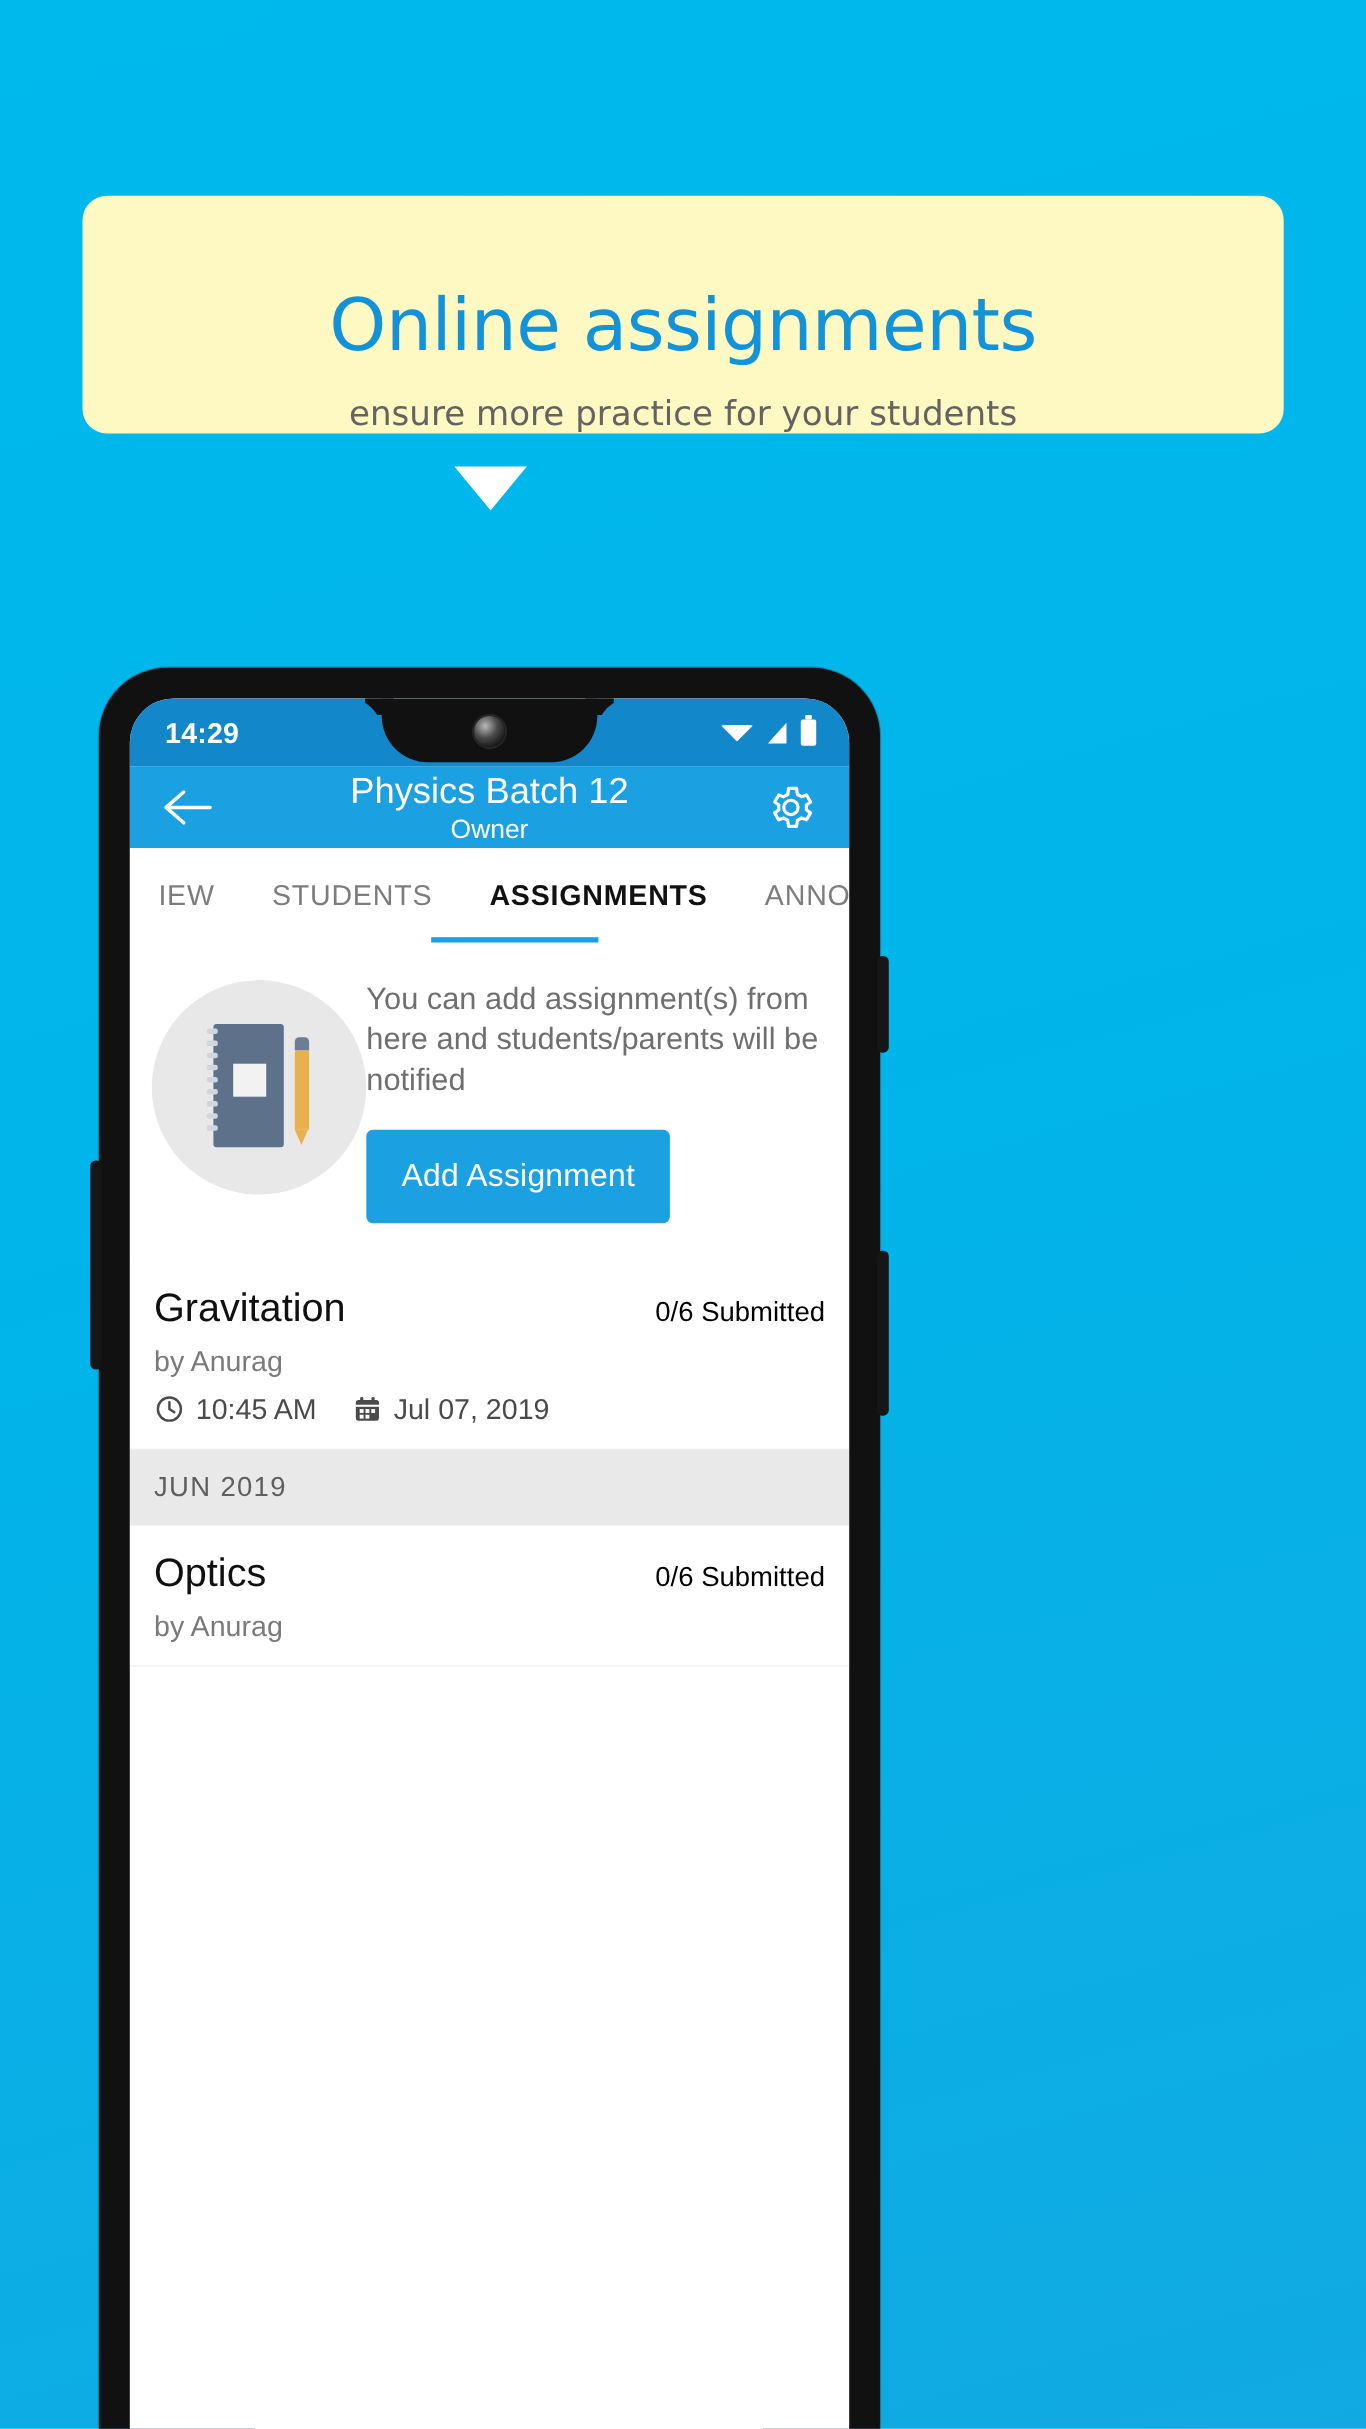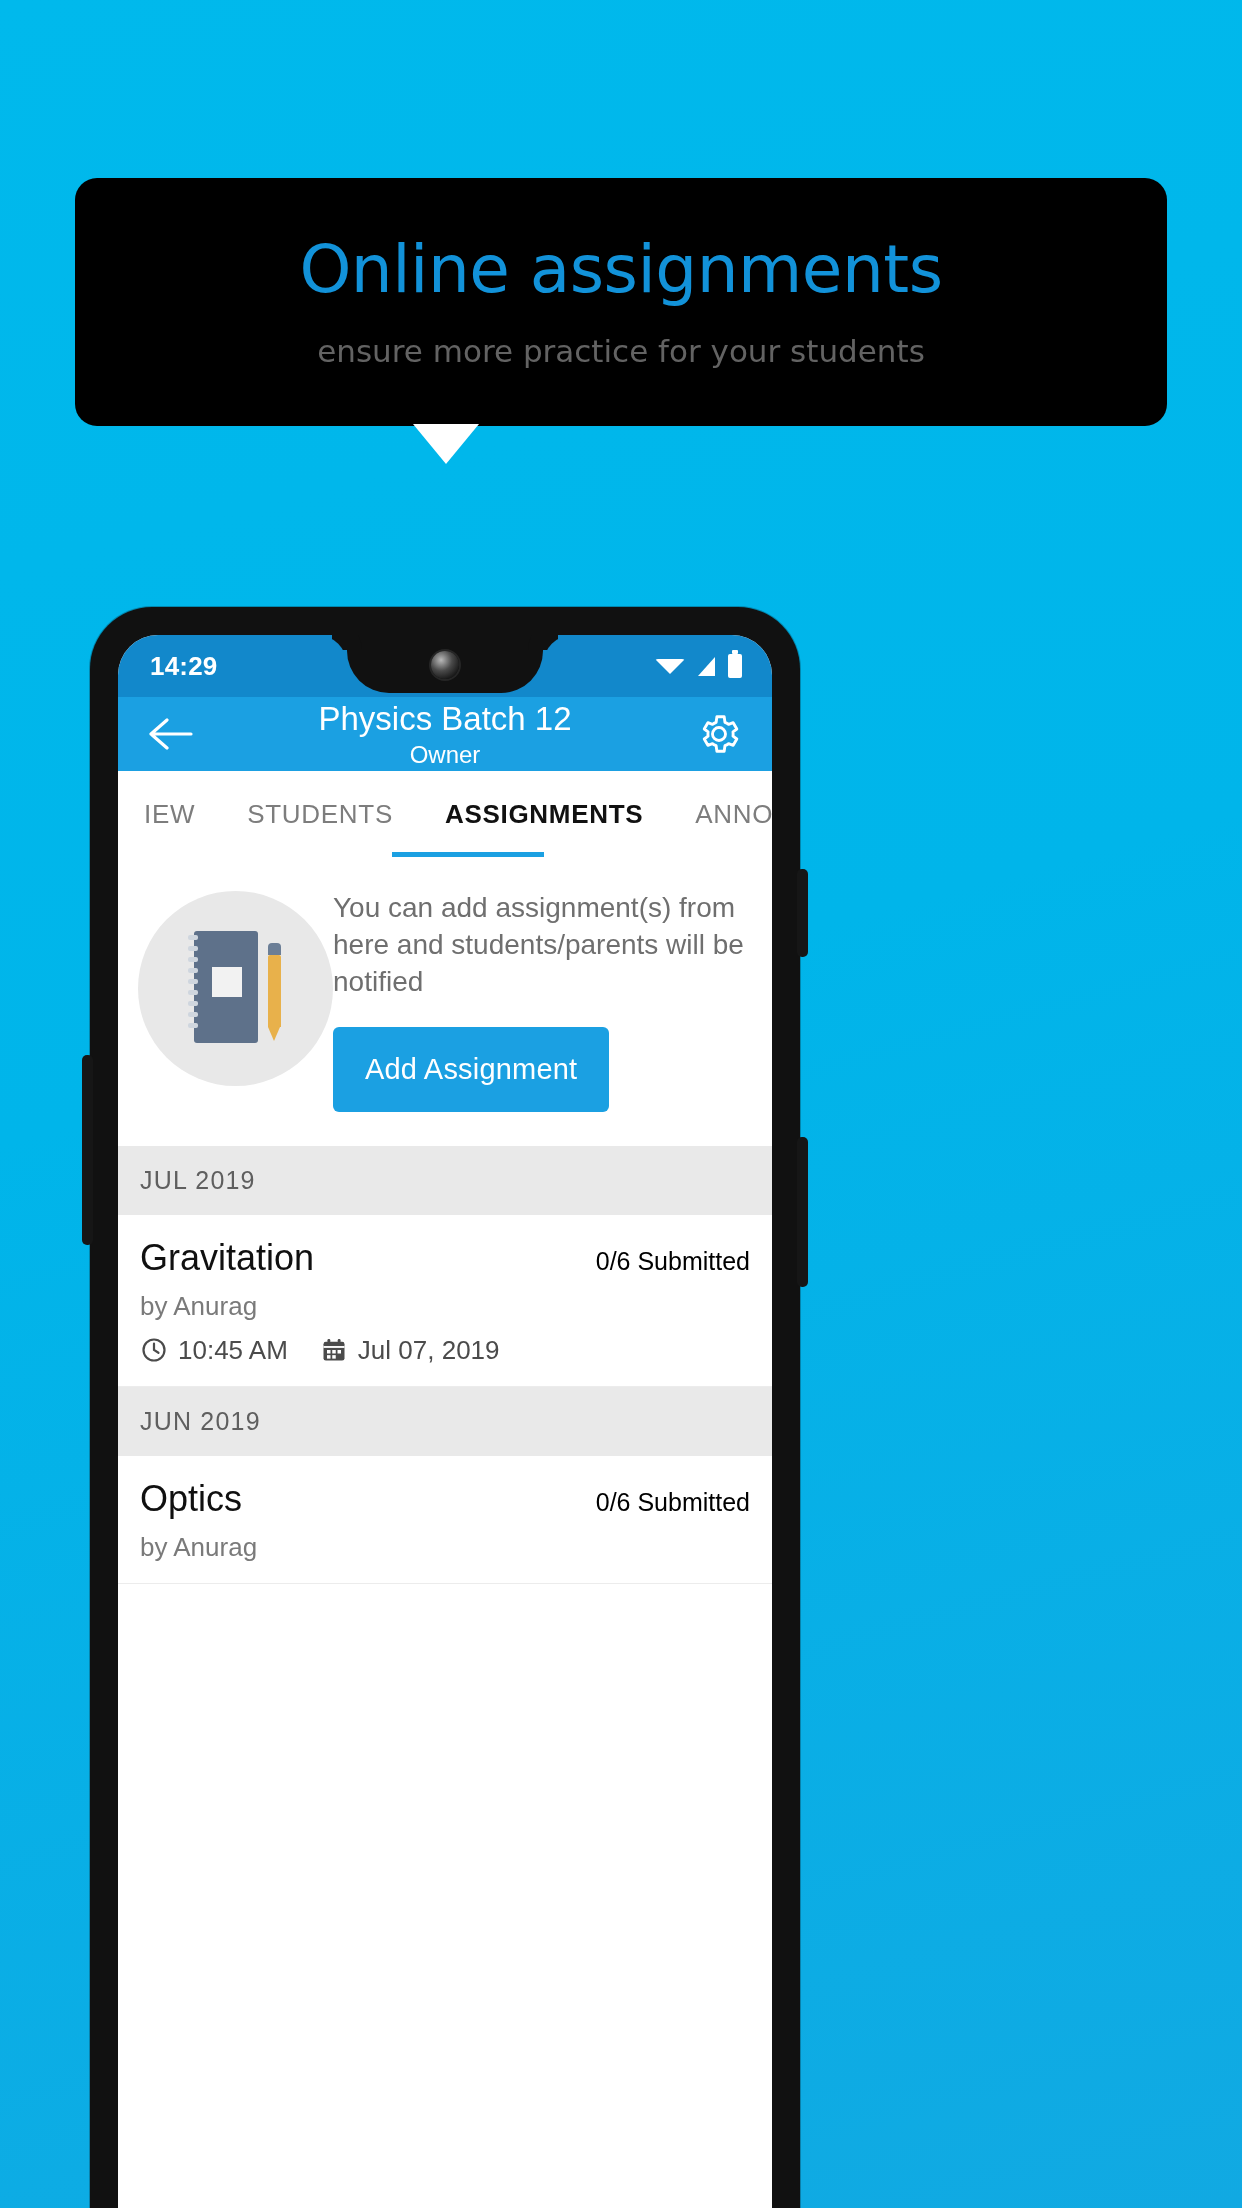--- a/index.html
+++ b/index.html
@@ -8,24 +8,24 @@
     font-family:"Liberation Sans", sans-serif;
   }
   body{
     background: linear-gradient(165deg,#00b9ec 0%, #00b5ea 45%, #11a9e2 100%);
     position:relative;
   }
 
   
   .bubble{
     position:absolute; left:75px; top:178px;
-    width:1092px; height:248px;
-    background:#000000; border-radius:22px;
+    width:1092px; height:216px;
+    background:#fef9c3; border-radius:22px;
     display:flex; flex-direction:column;
-    align-items:center; justify-content:center;
+    align-items:center; justify-content:flex-end;
   }
   .bubble-title{
     color:#1292d9; font-size:66px; font-weight:400;
     letter-spacing:-0.5px; line-height:1.05;
     font-family:"DejaVu Sans", sans-serif;
   }
   .bubble-sub{
     color:#636363; font-size:31px; font-weight:400;
     margin-top:28px;
     font-family:"DejaVu Sans", sans-serif;
@@ -298,21 +298,20 @@
           <div class="body"></div>
           <div class="tip"></div>
         </div>
       </div>
       <div class="empty-right">
         <div class="empty-text">You can add assignment(s) from here and students/parents will be notified</div>
         <div class="add-btn">Add Assignment</div>
       </div>
     </div>
 
-    <div class="month">JUL 2019</div>
     <div class="row">
       <div class="row-top">
         <div class="row-title">Gravitation</div>
         <div class="row-sub">0/6 Submitted</div>
       </div>
       <div class="row-by">by Anurag</div>
       <div class="row-meta">
         <svg width="28" height="28" viewBox="0 0 24 24">
           <circle cx="12" cy="12" r="9" fill="none" stroke="#4b4b4b" stroke-width="1.9"></circle>
           <path d="M12 6.6 V12 L15.8 14.4" fill="none" stroke="#4b4b4b" stroke-width="1.9" stroke-linecap="round"></path>

